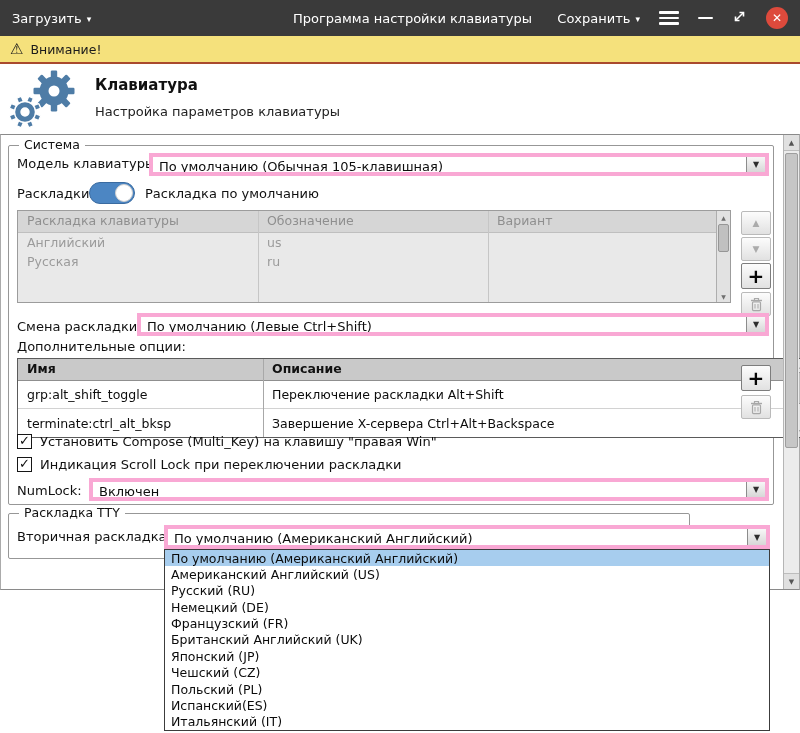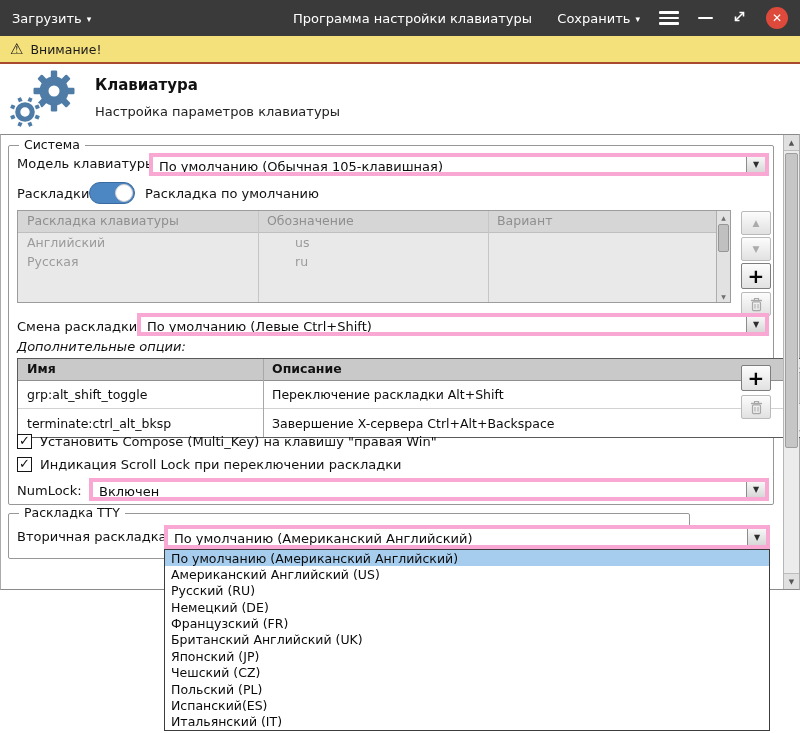--- a/index.html
+++ b/index.html
@@ -53,21 +53,21 @@
   .toggle-knob { position:absolute; top:1px; right:1px; width:18px; height:18px; border-radius:50%; background:#fff; border:1px solid #cfcfcf; }
 
   
   .tbl { position:absolute; overflow:hidden; }
   .t-row { display:flex; }
   .t-cell { padding:2px 9px; font-size:12.5px; white-space:nowrap; overflow:hidden; }
   .vline { position:absolute; top:0; bottom:0; width:1px; }
 
   .dtable { border:1px solid #9c9c9c; background:#e9e9e9; }
   .dtable .t-head { height:22px; background:#d6d6d6; border-bottom:1px solid #bfbfbf; color:#8f8f8f; }
-  .dtable .t-body-row { height:19px; color:#9b9b9b;gap:28px; }
+  .dtable .t-body-row { height:19px; color:#9b9b9b; }
   .dtable .vline { background:#c6c6c6; }
 
   .otable { border:1px solid #5a5a5a; background:#fff; }
   .otable .t-head { height:22px; background:#c9c9c9; border-bottom:1px solid #8f8f8f; color:#111; font-weight:bold; }
   .otable .t-head .t-cell { font-weight:bold; }
   .otable .t-body-row { height:28px; color:#0d0d0d; align-items:center; }
   .otable .t-body-row.sep { border-bottom:1px solid #d2d2d2; }
   .otable .vline { background:#a8a8a8; }
 
   .lc1 { width:240px; } .lc2 { width:230px; } .lc3 { flex:1; }
@@ -237,21 +237,21 @@
       </div>
 
       <span class="lbl" style="left:8px; top:173px;">Смена раскладки:</span>
       <div class="combo" style="left:128px; top:167px; width:632px;">
         <span class="combo-text">По умолчанию (Левые Ctrl+Shift)</span>
         <span class="combo-btn">
             <span class="combo-arrow">▼</span>
           </span>
       </div>
 
-      <span class="lbl" style="left:8px; top:193px;font-style:italic;">Дополнительные опции:</span>
+      <span class="lbl" style="left:8px; top:193px;">Дополнительные опции:</span>
 
       <div class="tbl otable" style="left:8px; top:212px; width:788px; height:80px;">
         <div class="vline" style="left:245px;"></div>
         <div class="t-row t-head">
           <div class="t-cell oc1">Имя</div>
           <div class="t-cell oc2">Описание</div>
         </div>
         <div class="t-row t-body-row sep">
           <div class="t-cell oc1">grp:alt_shift_toggle</div>
           <div class="t-cell oc2">Переключение раскладки Alt+Shift</div>

